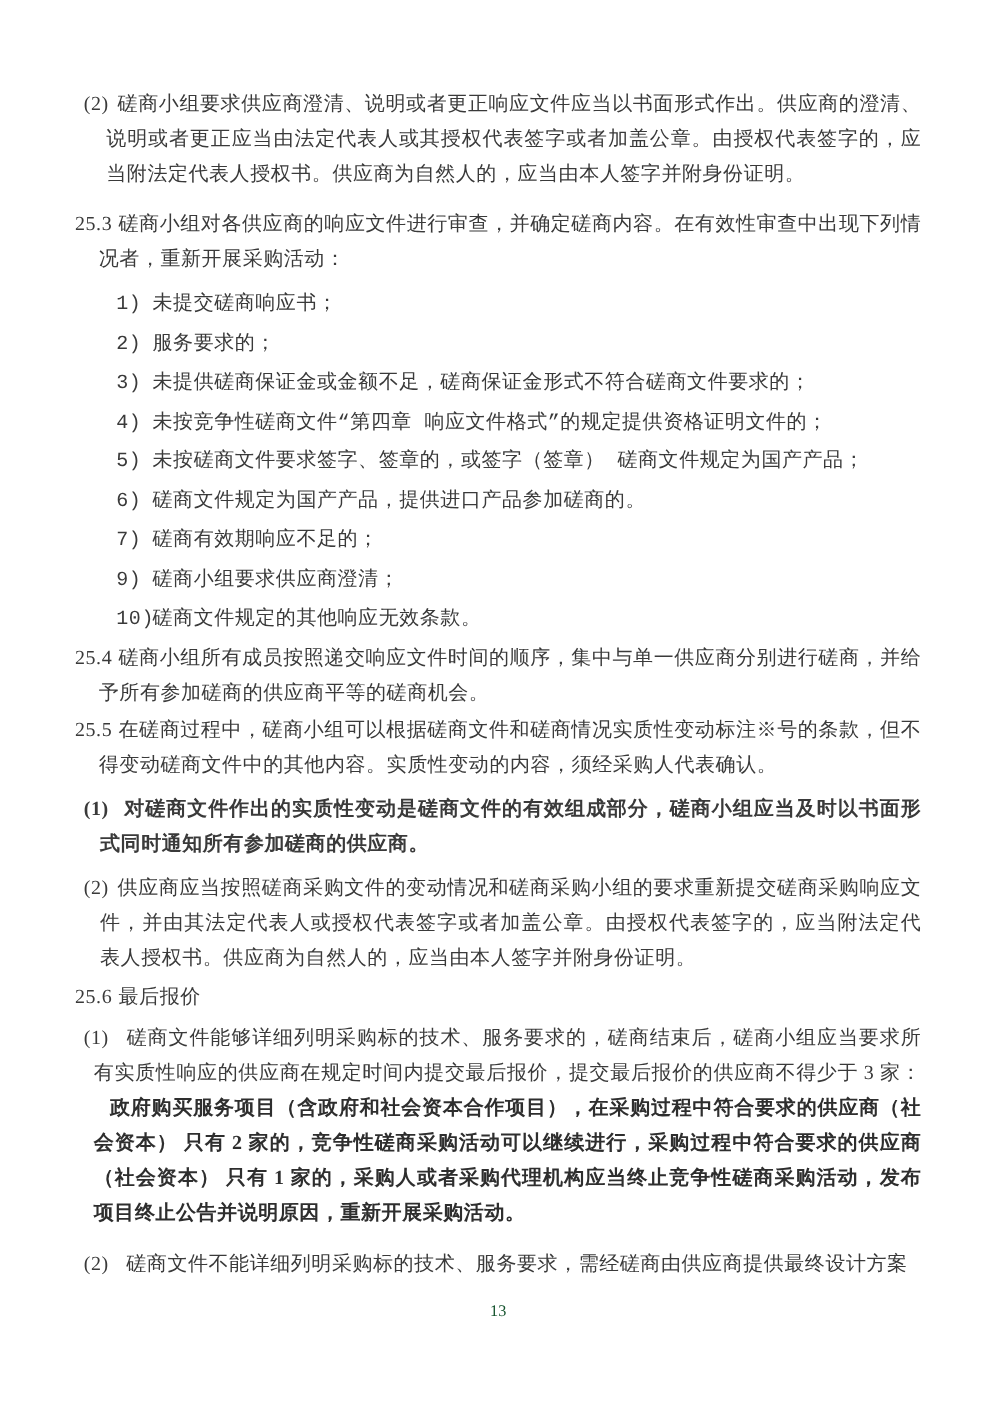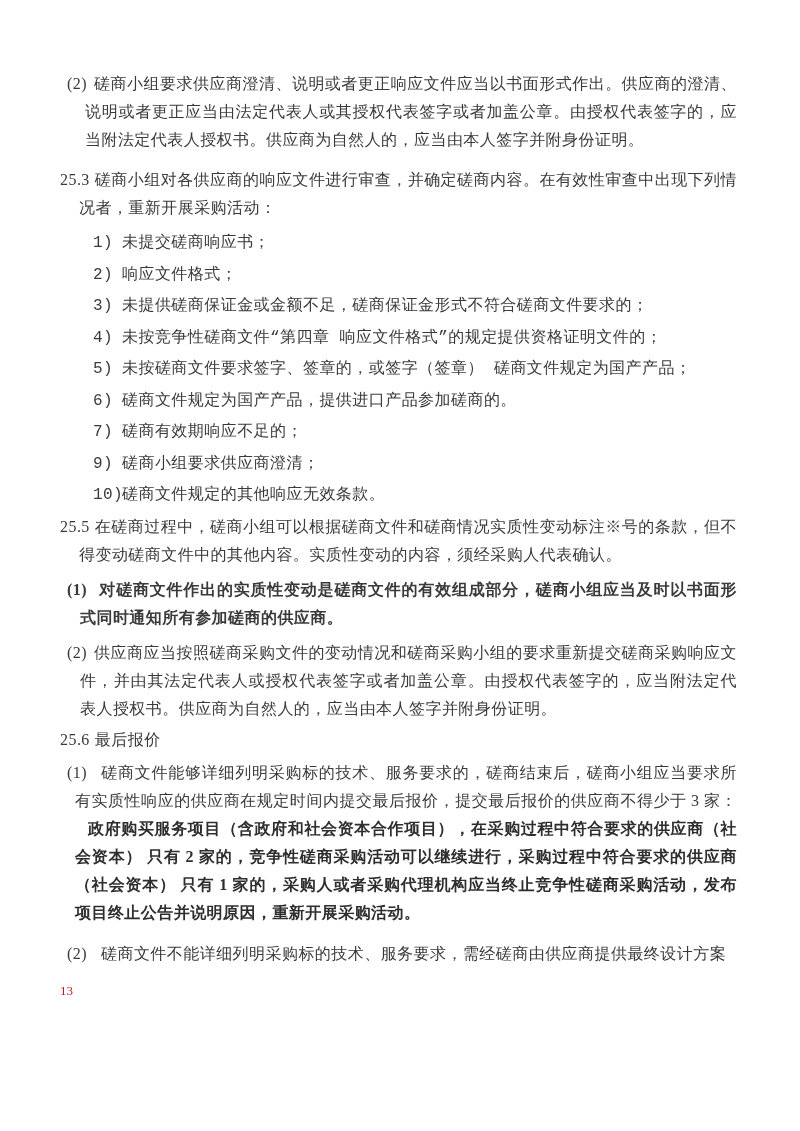--- a/index.html
+++ b/index.html
@@ -53,48 +53,49 @@
   .m-ch2 { margin-bottom: 3px; }
   .m-256 { margin-bottom: 5px; }
   .m-fq1 { margin-bottom: 13px; }
 
   .bold-run {
     font-weight: bold;
     color: #2e2e2e;
     margin-left: 13px;
   }
   .page-footer {
-    text-align: left;
+    text-align: center;
     margin-top: 9px;
     font-size: 13px;
     letter-spacing: 0;
-    color: #b91c1c;
+    color: #14532d;
   }
 </style>
 </head>
 <body>
 
 <div class="page">
 
   <div class="para pp-a m-p1"><span class="lbl-a">(2)</span><span>磋商小组要求供应商澄清、说明或者更正响应文件应当以书面形式作出。供应商的澄清、说明或者更正应当由法定代表人或其授权代表签字或者加盖公章。由授权代表签字的，应当附法定代表人授权书。供应商为自然人的，应当由本人签字并附身份证明。</span></div>
 
   <div class="para sec m-253"><span class="lbl-sec">25.3</span><span>磋商小组对各供应商的响应文件进行审查，并确定磋商内容。在有效性审查中出现下列情况者，重新开展采购活动：</span></div>
 
   <div class="list">
     <div class="para li"><span class="num">1)</span><span>未提交磋商响应书；</span></div>
-    <div class="para li"><span class="num">2)</span><span>响应文件格式；</span></div>
+    <div class="para li"><span class="num">2)</span><span>服务要求的；</span></div>
     <div class="para li"><span class="num">3)</span><span>未提供磋商保证金或金额不足，磋商保证金形式不符合磋商文件要求的；</span></div>
     <div class="para li"><span class="num">4)</span><span>未按竞争性磋商文件“第四章 响应文件格式”的规定提供资格证明文件的；</span></div>
     <div class="para li"><span class="num">5)</span><span>未按磋商文件要求签字、签章的，或签字（签章） 磋商文件规定为国产产品；</span></div>
     <div class="para li"><span class="num">6)</span><span>磋商文件规定为国产产品，提供进口产品参加磋商的。</span></div>
     <div class="para li"><span class="num">7)</span><span>磋商有效期响应不足的；</span></div>
     <div class="para li"><span class="num">9)</span><span>磋商小组要求供应商澄清；</span></div>
     <div class="para li"><span class="num">10)</span><span>磋商文件规定的其他响应无效条款。</span></div>
   </div>
 
+  <div class="para sec m-254"><span class="lbl-sec">25.4</span><span>磋商小组所有成员按照递交响应文件时间的顺序，集中与单一供应商分别进行磋商，并给予所有参加磋商的供应商平等的磋商机会。</span></div>
 
   <div class="para sec m-255"><span class="lbl-sec">25.5</span><span>在磋商过程中，磋商小组可以根据磋商文件和磋商情况实质性变动标注※号的条款，但不得变动磋商文件中的其他内容。实质性变动的内容，须经采购人代表确认。</span></div>
 
   <div class="para pp-b m-ch1"><span class="lbl-b">(1)</span><span>对磋商文件作出的实质性变动是磋商文件的有效组成部分，磋商小组应当及时以书面形式同时通知所有参加磋商的供应商。</span></div>
 
   <div class="para pp-b m-ch2"><span class="lbl-a">(2)</span><span>供应商应当按照磋商采购文件的变动情况和磋商采购小组的要求重新提交磋商采购响应文件，并由其法定代表人或授权代表签字或者加盖公章。由授权代表签字的，应当附法定代表人授权书。供应商为自然人的，应当由本人签字并附身份证明。</span></div>
 
   <div class="para sec m-256"><span class="lbl-sec">25.6</span><span>最后报价</span></div>
 
   <div class="para pp-d m-fq1"><span class="lbl-d">(1)</span><span>磋商文件能够详细列明采购标的技术、服务要求的，磋商结束后，磋商小组应当要求所有实质性响应的供应商在规定时间内提交最后报价，提交最后报价的供应商不得少于 3 家：</span><span class="bold-run">政府购买服务项目（含政府和社会资本合作项目），在采购过程中符合要求的供应商（社会资本） 只有 2 家的，竞争性磋商采购活动可以继续进行，采购过程中符合要求的供应商（社会资本） 只有 1 家的，采购人或者采购代理机构应当终止竞争性磋商采购活动，发布项目终止公告并说明原因，重新开展采购活动。</span></div>

